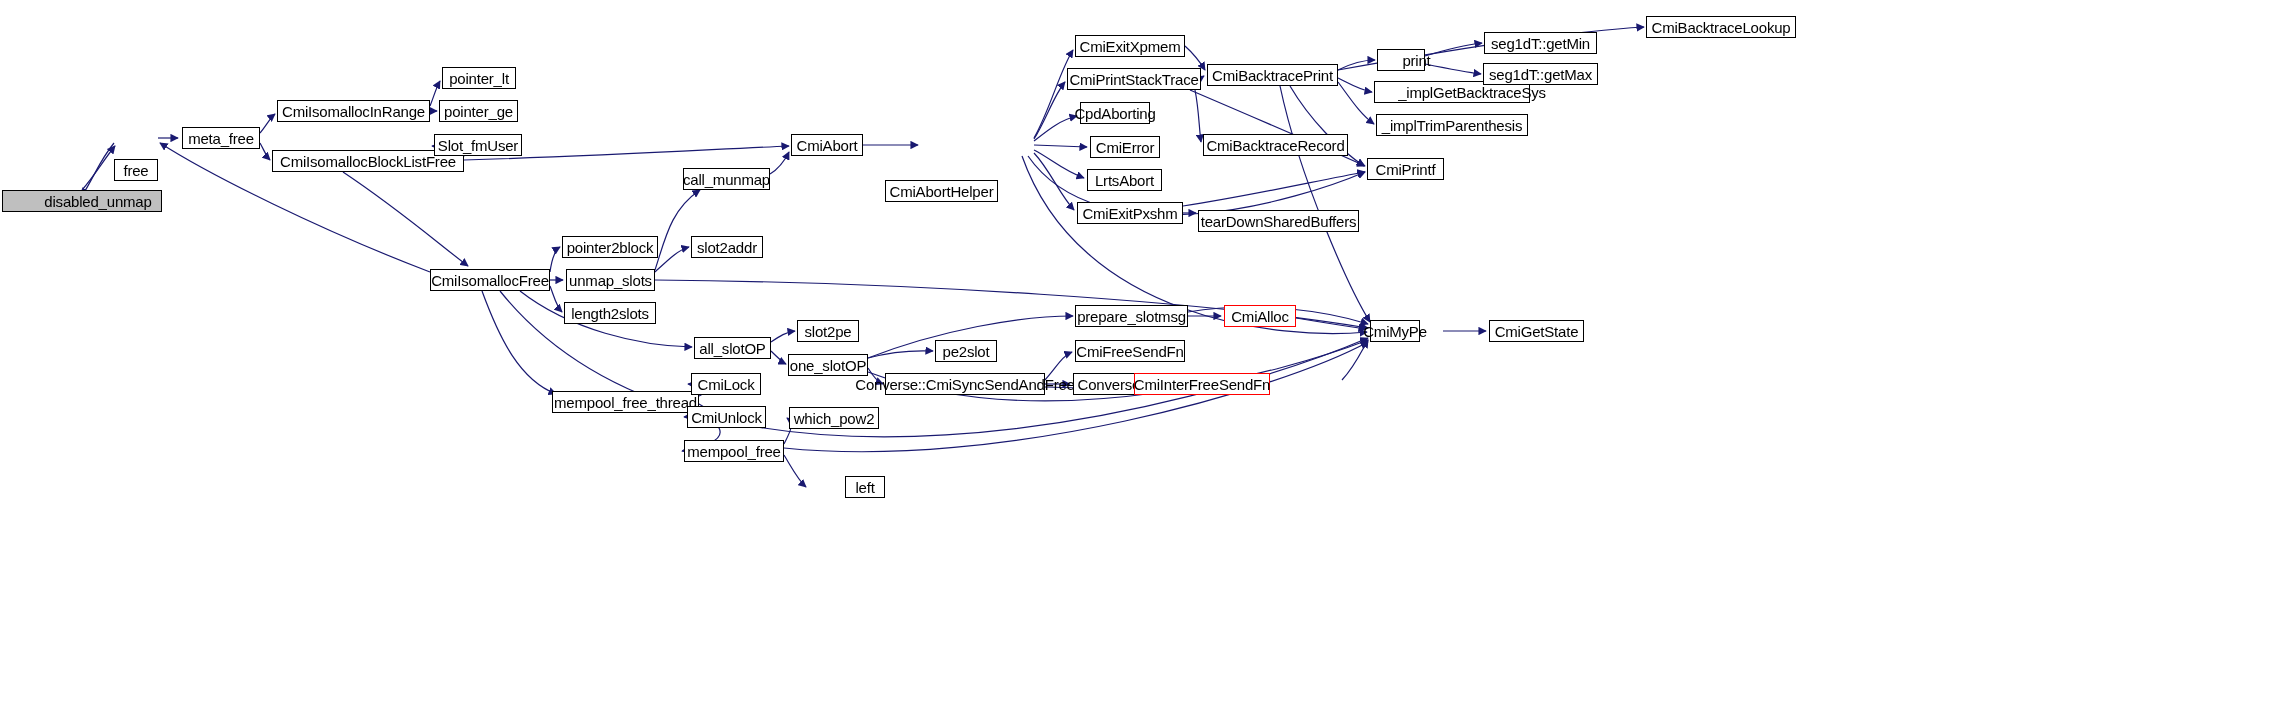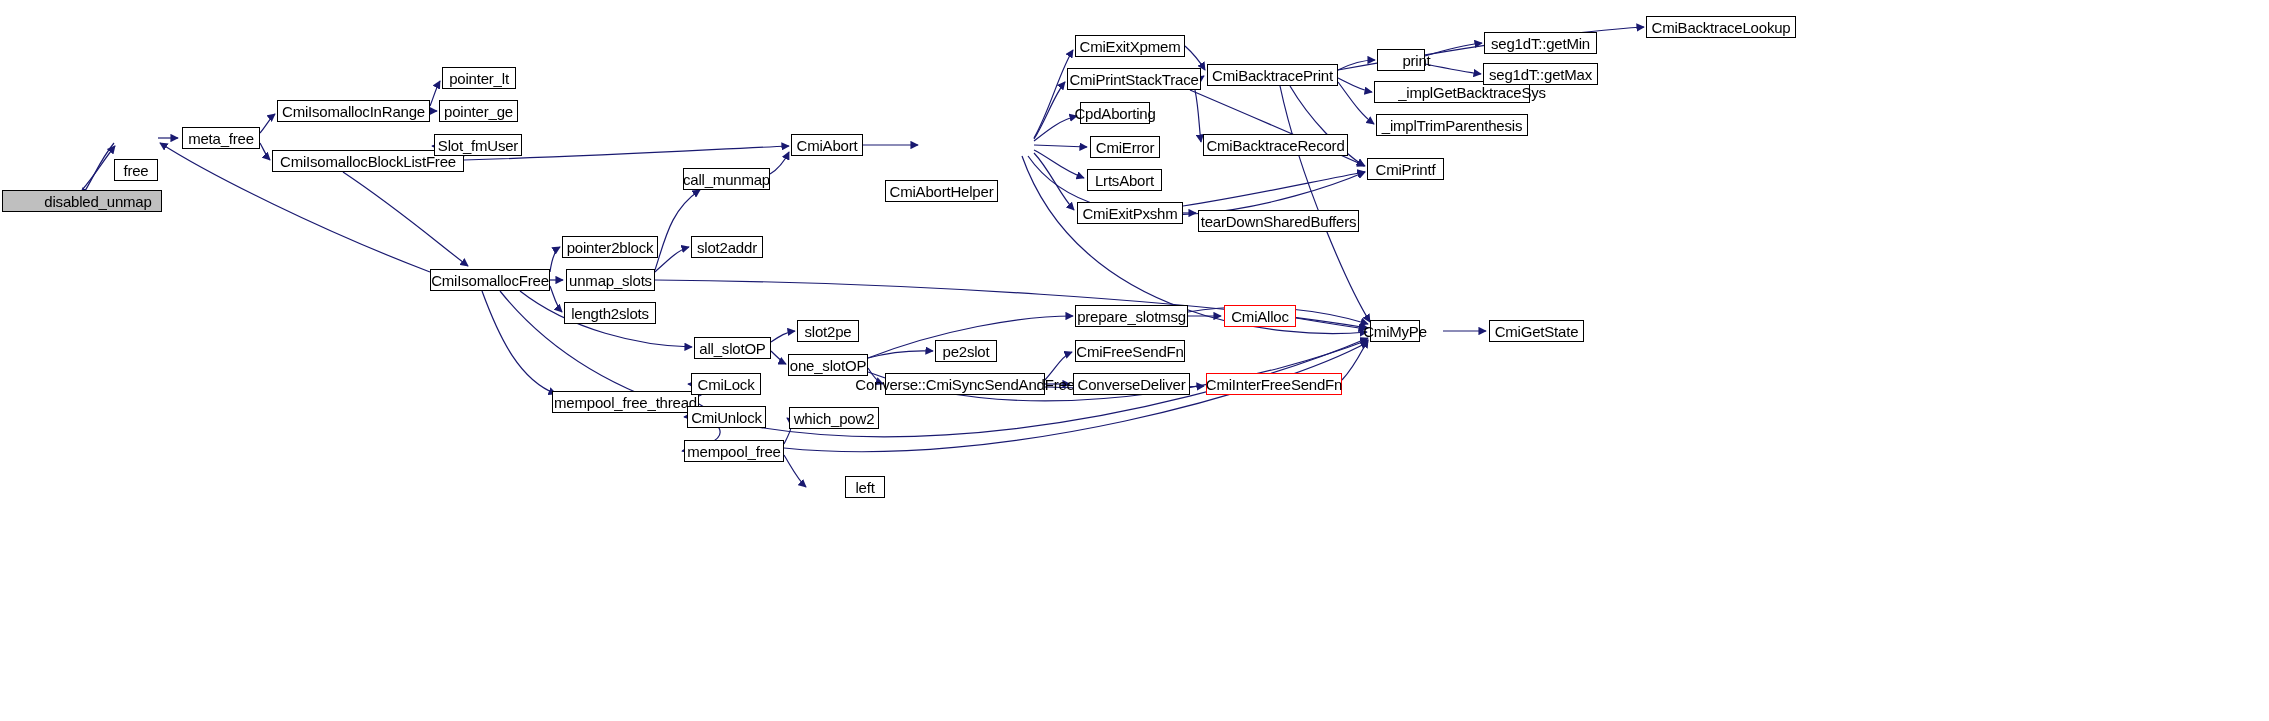--- a/index.html
+++ b/index.html
@@ -241,21 +241,21 @@
       </div>
       <div class="node" style="left: 1075px; top: 340px; width: 110px; height: 22px;">
         <span>CmiFreeSendFn</span>
       </div>
       <div class="node" style="left: 1073px; top: 373px; width: 117px; height: 22px;">
         <span>ConverseDeliver</span>
       </div>
       <div class="node alert" style="left: 1224px; top: 305px; width: 72px; height: 22px;">
         <span>CmiAlloc</span>
       </div>
-      <div class="node alert" style="left: 1206px; top: 373px; width: 136px; height: 22px;">
+      <div class="node alert" style="left: 1134px; top: 373px; width: 136px; height: 22px;">
         <span>CmiInterFreeSendFn</span>
       </div>
       <div class="node" style="left: 1370px; top: 320px; width: 50px; height: 22px;">
         <span>CmiMyPe</span>
       </div>
       <div class="node" style="left: 1489px; top: 320px; width: 95px; height: 22px;">
         <span>CmiGetState</span>
       </div>
       <div class="node" style="left: 552px; top: 391px; width: 147px; height: 22px;">
         <span>mempool_free_thread</span>

